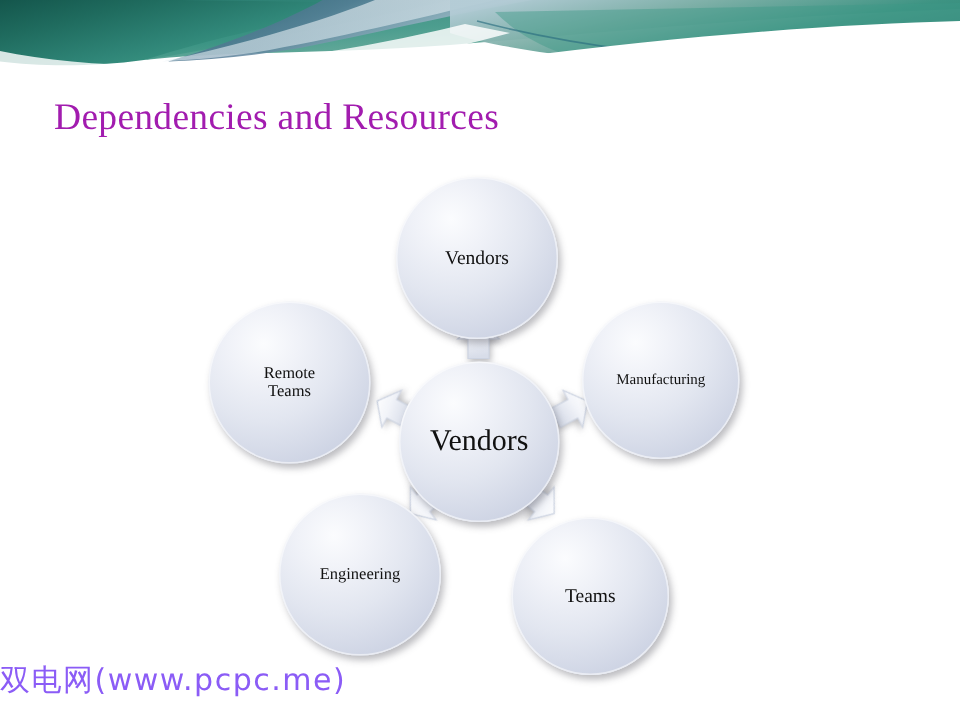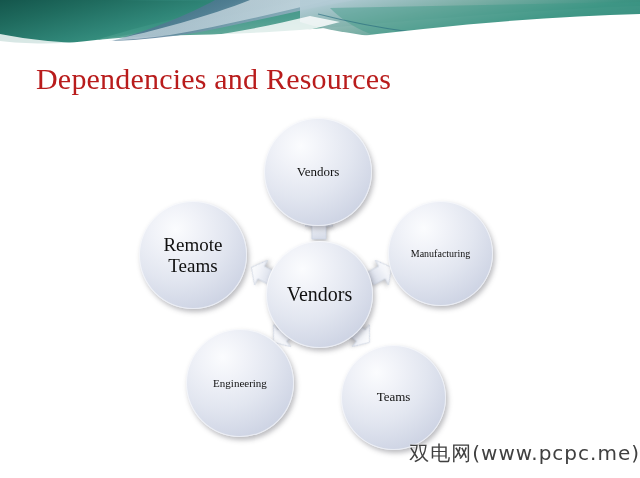--- a/index.html
+++ b/index.html
@@ -33,23 +33,23 @@
     overflow: hidden;
   }
   #header-band svg { display: block; }
 
   
   #slide-title {
     position: absolute;
     left: 36px;
     top: 64px;
     font-family: "Liberation Serif", serif;
-    font-size: 30px;
+    font-size: 25px;
     line-height: 30px;
-    color: #b91c1c;
+    color: #a21caf;
     letter-spacing: 0.2px;
     white-space: nowrap;
   }
 
   
   #diagram {
     position: absolute;
     left: 0;
     top: 100px;
     width: 640px;
@@ -99,21 +99,21 @@
   
   #node-manufacturing {
     left: 388px; top: 101px;
     width: 105px; height: 105px;
     font-size: 10px;
   }
   
   #node-remote {
     left: 139px; top: 101px;
     width: 108px; height: 108px;
-    font-size: 19px;
+    font-size: 11px;
   }
   
   #node-sales {
     left: 341px; top: 245px;
     width: 105px; height: 105px;
     font-size: 13px;
   }
   
   #node-engineering {
     left: 186px; top: 229px;
@@ -136,25 +136,25 @@
   #arrow-left    { left: 247px; top: 160px; transform: rotate(-62deg); }
   #arrow-dn-right{ left: 345px; top: 222px; transform: rotate(128deg); }
   #arrow-dn-left { left: 268px; top: 222px; transform: rotate(-128deg); }
 
   
   #watermark {
     position: absolute;
     left: 0;
     top: 440px;
     width: 640px;
-    text-align: right;
+    text-align: left;
     font-family: "DejaVu Sans", sans-serif;
     font-size: 20px;
     letter-spacing: 1px;
-    color: #404040;
+    color: #8b5cf6;
     text-shadow:
       0 0 2px rgba(255,255,255,0.9),
       1px 1px 0 rgba(255,255,255,0.7);
     white-space: nowrap;
   }
 </style>
 </head>
 <body>
 
 <div id="slide">

